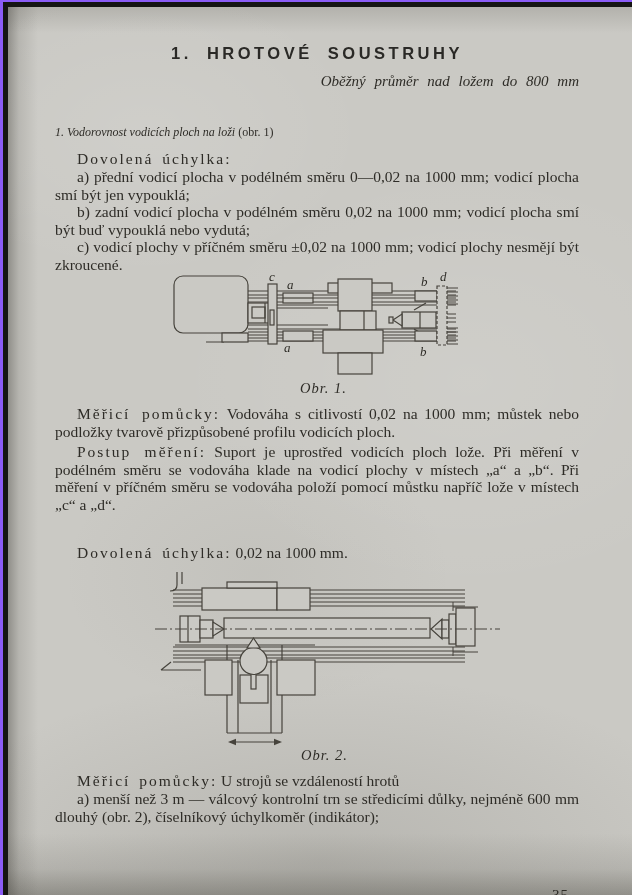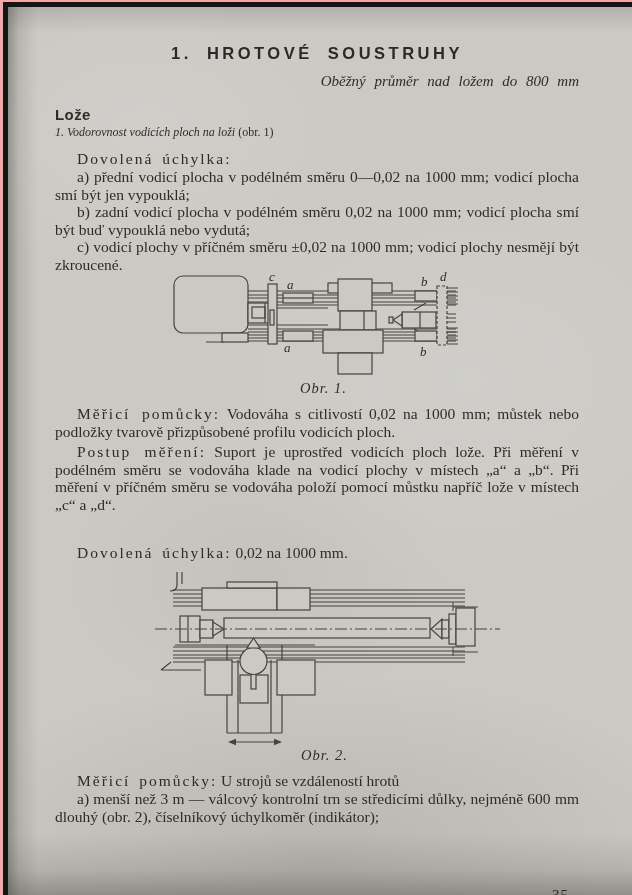--- a/index.html
+++ b/index.html
@@ -1,18 +1,18 @@
 <!DOCTYPE html>
 <html lang="cs"><head>
 <meta charset="utf-8">
 <style>
   html,body{margin:0;padding:0;background:#6f6f6d;}
   .scan{
     position:relative;width:632px;height:895px;overflow:hidden;
-    background:#fca5a5;
+    background:#8b5cf6;
     font-family:"Liberation Serif","DejaVu Serif",serif;
   }
   .black-frame{position:absolute;left:3px;top:2px;right:0;bottom:0;background:#151513;}
   .paper{
     position:absolute;left:8px;top:7px;right:0;bottom:0;
     background:
       radial-gradient(ellipse 320px 210px at 22% 14%, rgba(255,255,255,0.10), transparent 70%),
       radial-gradient(ellipse 420px 300px at 74% 42%, rgba(255,255,255,0.09), transparent 72%),
       radial-gradient(ellipse 260px 180px at 40% 64%, rgba(110,108,98,0.08), transparent 75%),
       radial-gradient(ellipse 520px 240px at 50% 96%, rgba(84,82,74,0.16), transparent 78%),
@@ -59,21 +59,20 @@
 <body>
 
 <div class="scan">
   <div class="black-frame"></div>
   <div class="paper"></div>
 
   <div class="layer">
 
     <div class="abs col t-title">1. HROTOVÉ SOUSTRUHY</div>
     <div class="abs col t-sub">Oběžný průměr nad ložem do 800 mm</div>
-    <div class="abs col t-loze">Lože</div>
 
     <div class="abs col t-h t-h1">
       <span>1.</span>
       <span>Vodorovnost vodicích ploch na loži</span>
       <span class="upright">(obr. 1)</span>
     </div>
 
     <div class="abs col para noind t-duch1">
       <span class="lead">Dovolená úchylka:</span>
     </div>

